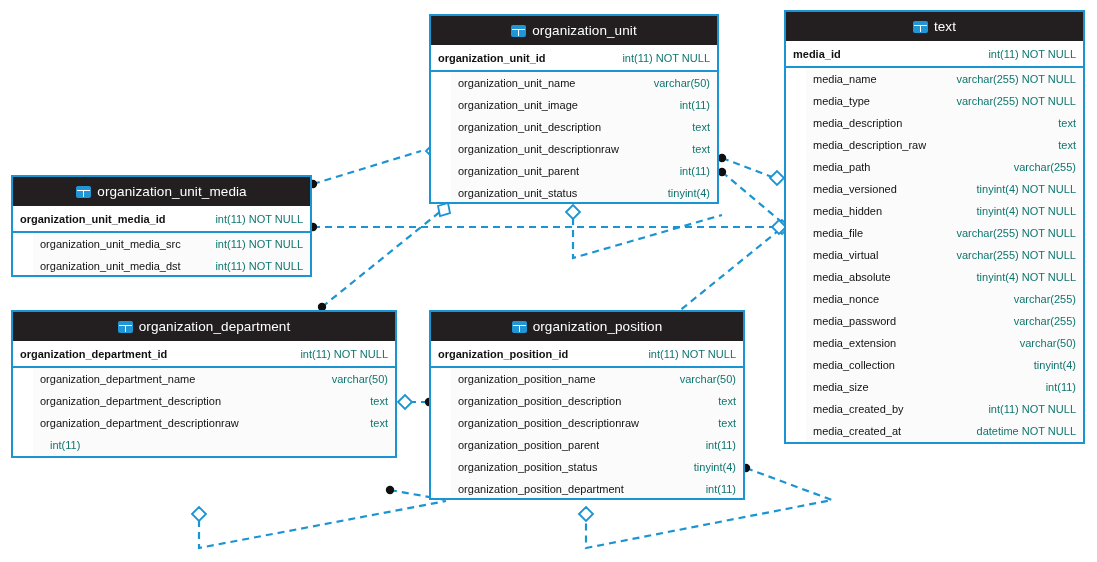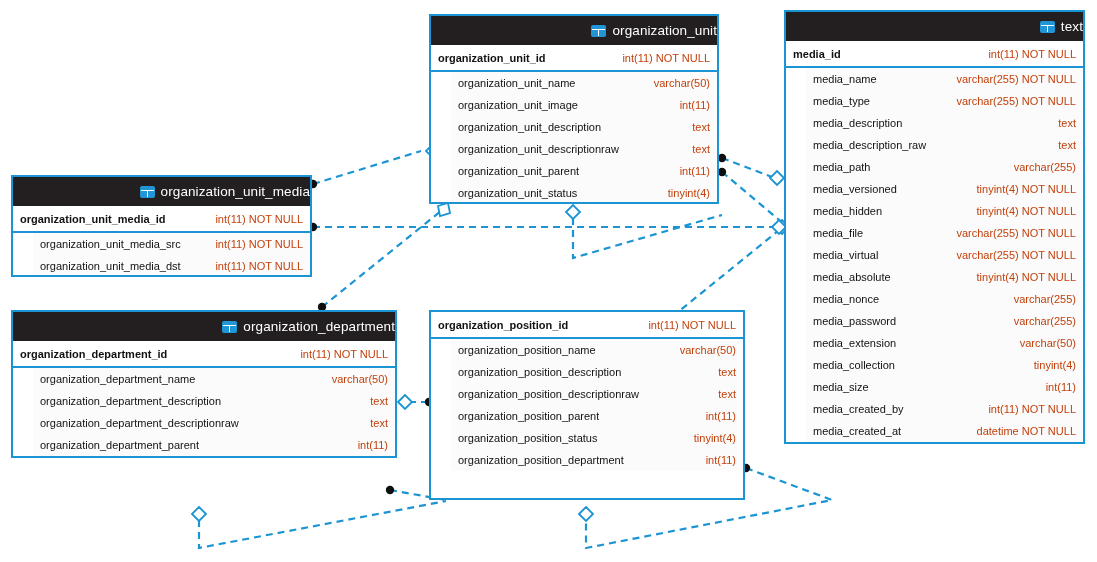--- a/index.html
+++ b/index.html
@@ -16,21 +16,21 @@
     position:absolute;
     box-sizing:border-box;
     border:2px solid #1a94d2;
     background:#ffffff;
     overflow:hidden;
   }
   .tbl-header{
     background:#231f20;
     color:#ffffff;
     height:29px;
-    display:flex;align-items:center;justify-content:flex-end;
+    display:flex;align-items:center;justify-content:center;
     gap:6px;
     font-size:13.5px;
     letter-spacing:.1px;
   }
   .tbl-icon{
     width:15px;height:12px;position:relative;flex:0 0 auto;
     background:#2196d6;border-radius:2px;
     box-sizing:border-box;
   }
   .tbl-icon::before{
@@ -49,21 +49,21 @@
   .row{
     display:flex;align-items:center;justify-content:space-between;
     height:22px;
     padding:0 7px;
     box-sizing:border-box;
     font-size:11px;
     color:#111111;
     white-space:nowrap;
   }
   .row .fname{overflow:hidden;text-overflow:clip;}
-  .row .ftype{color:#c2410c;padding-left:10px;}
+  .row .ftype{color:#0f766e;padding-left:10px;}
   .row.pk{
     font-weight:bold;
     height:27px;
     border-bottom:2px solid #1a94d2;
     background:#ffffff;
   }
   .row.pk .ftype{font-weight:normal;}
   .body-rows{background:#fbfbfb;margin-left:20px;}
   .body-rows .row{background:#fbfbfb;}
 
@@ -278,34 +278,37 @@
         </div>
       <div class="row">
           <span class="fname">organization_department_description</span>
           <span class="ftype">text</span>
         </div>
       <div class="row">
           <span class="fname">organization_department_descriptionraw</span>
           <span class="ftype">text</span>
         </div>
       <div class="row">
-          <span class="fname">organization_department_parent</span>
           <span class="ftype">int(11)</span>
         </div>
       <div class="row">
           <span class="ftype">tinyint(4)</span>
         </div>
       <div class="row">
           <span class="fname">organization_department_unit</span>
           <span class="ftype">int(11) NOT NULL</span>
         </div>
     </div>
   </div>
 
   <div class="table" style="left:429px;top:310px;width:316px;height:190px;">
+    <div class="tbl-header">
+      <span class="tbl-icon"></span>
+      <span class="tbl-title">organization_position</span>
+    </div>
     <div class="row pk">
       <span class="fname">organization_position_id</span>
       <span class="ftype">int(11) NOT NULL</span>
     </div>
     <div class="body-rows">
       <div class="row">
           <span class="fname">organization_position_name</span>
           <span class="ftype">varchar(50)</span>
         </div>
       <div class="row">

